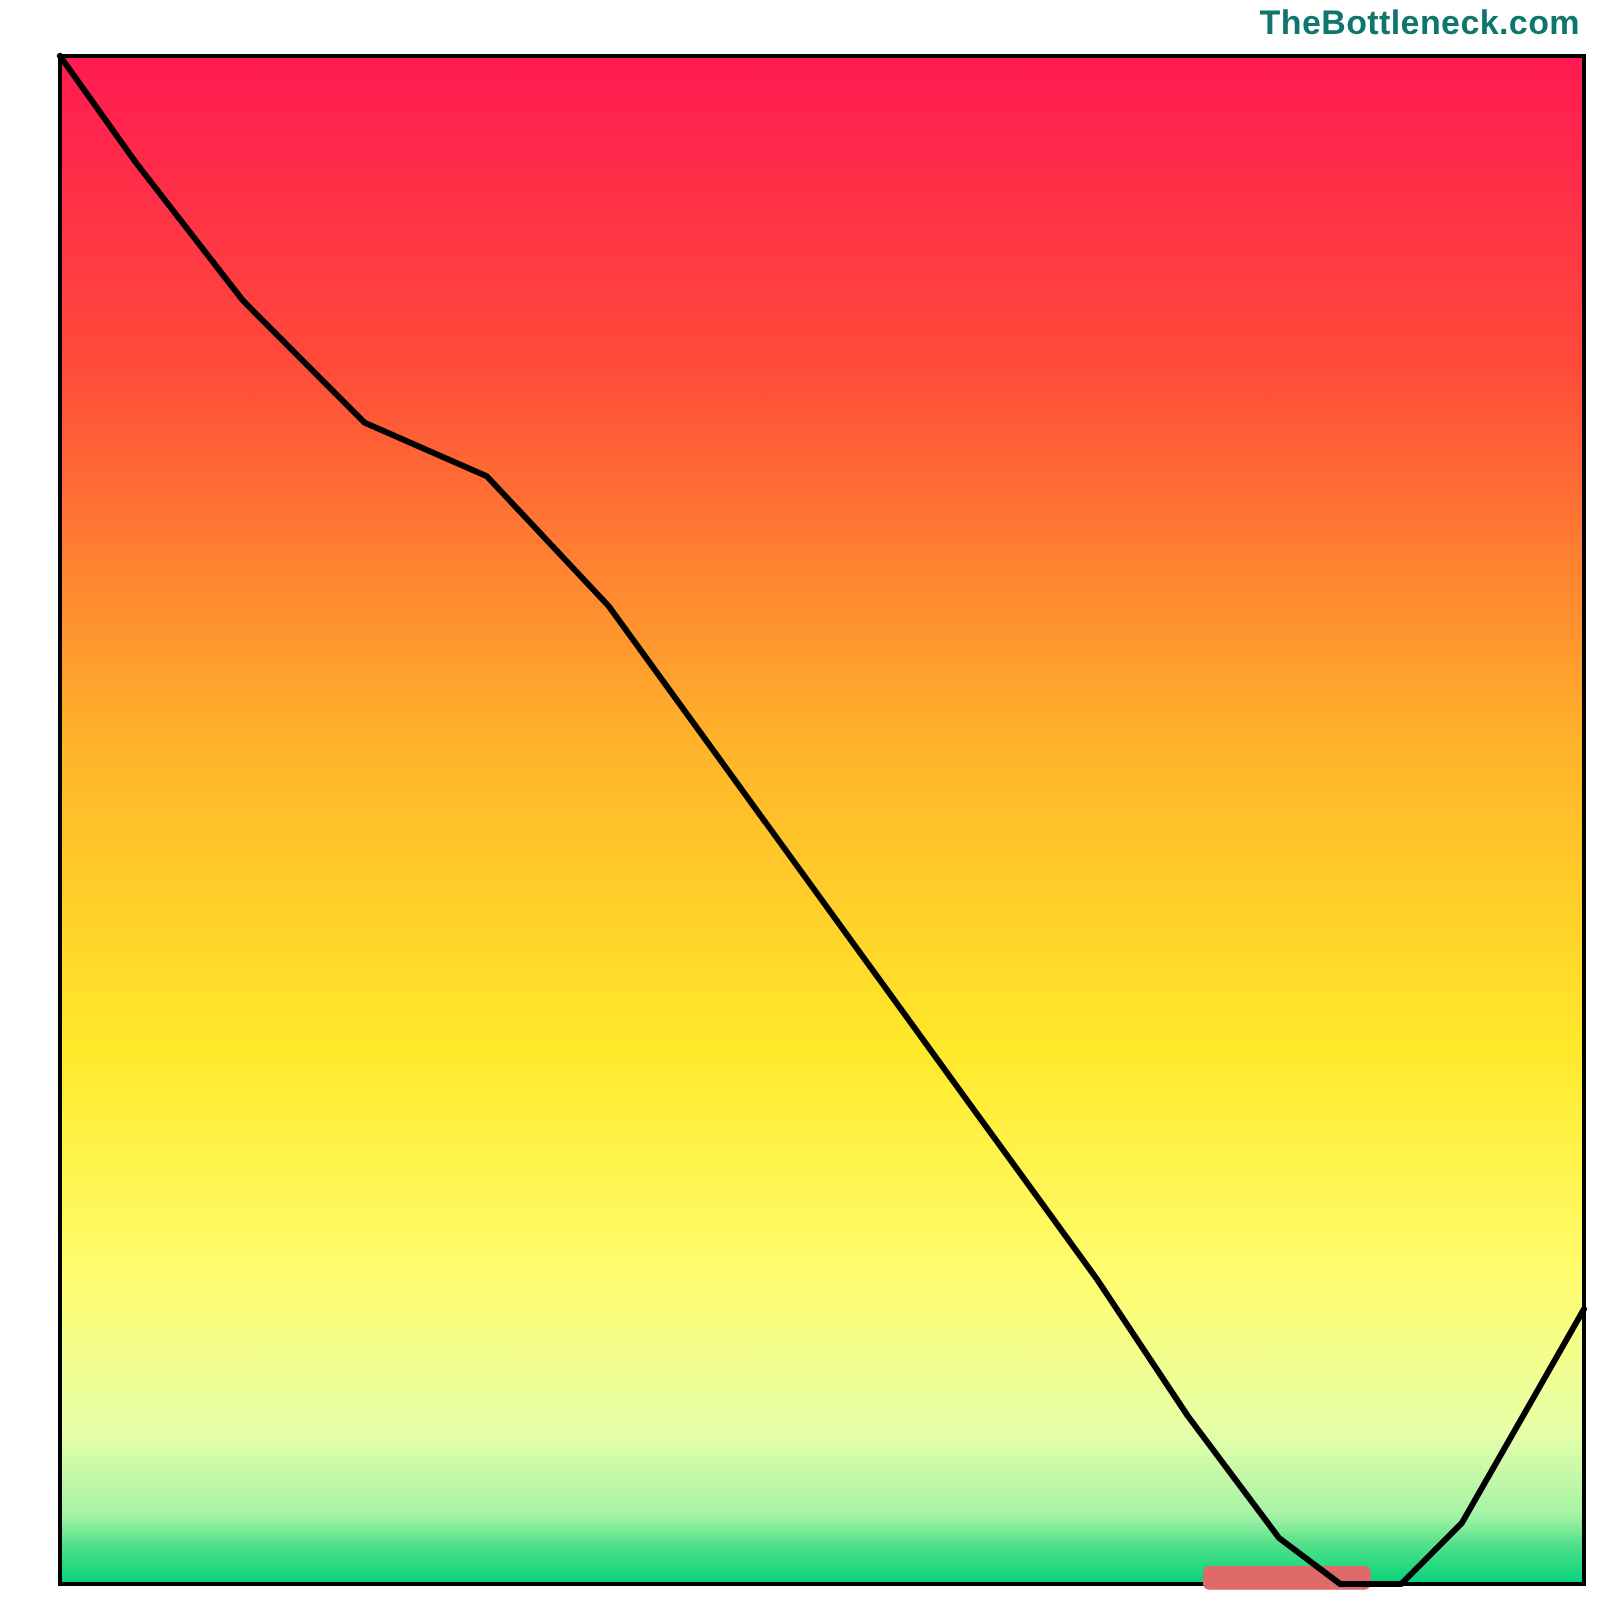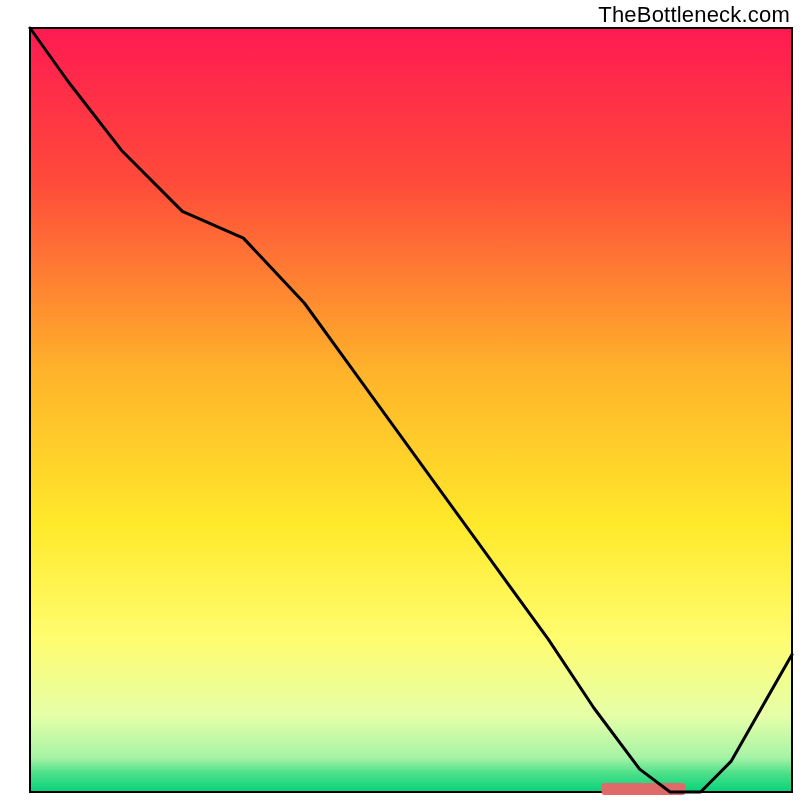--- a/index.html
+++ b/index.html
@@ -12,23 +12,23 @@
   }
   .frame {
     position: relative;
     width: 800px;
     height: 800px;
   }
   .watermark {
     position: absolute;
     top: 2px;
     right: 10px;
-    font-size: 22px;
-    font-weight: 400;
-    color: #000000;
+    font-size: 17px;
+    font-weight: 700;
+    color: #0f766e;
     letter-spacing: 0.2px;
   }
   svg {
     position: absolute;
     top: 0;
     left: 0;
   }
 </style>
 </head>
 <body>

